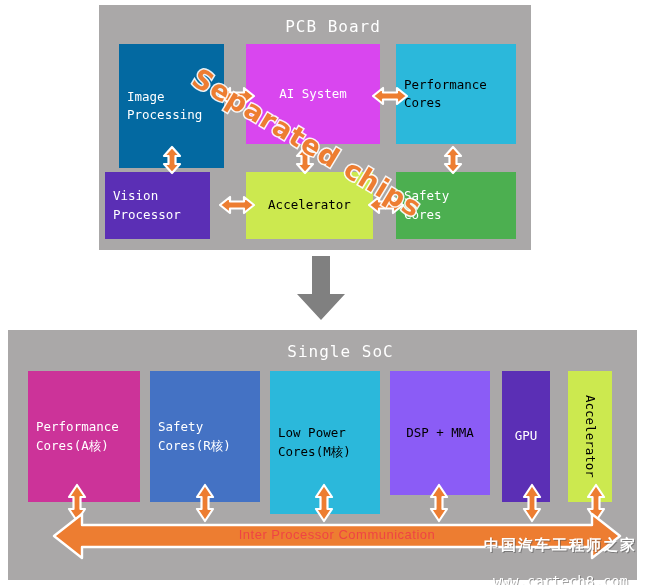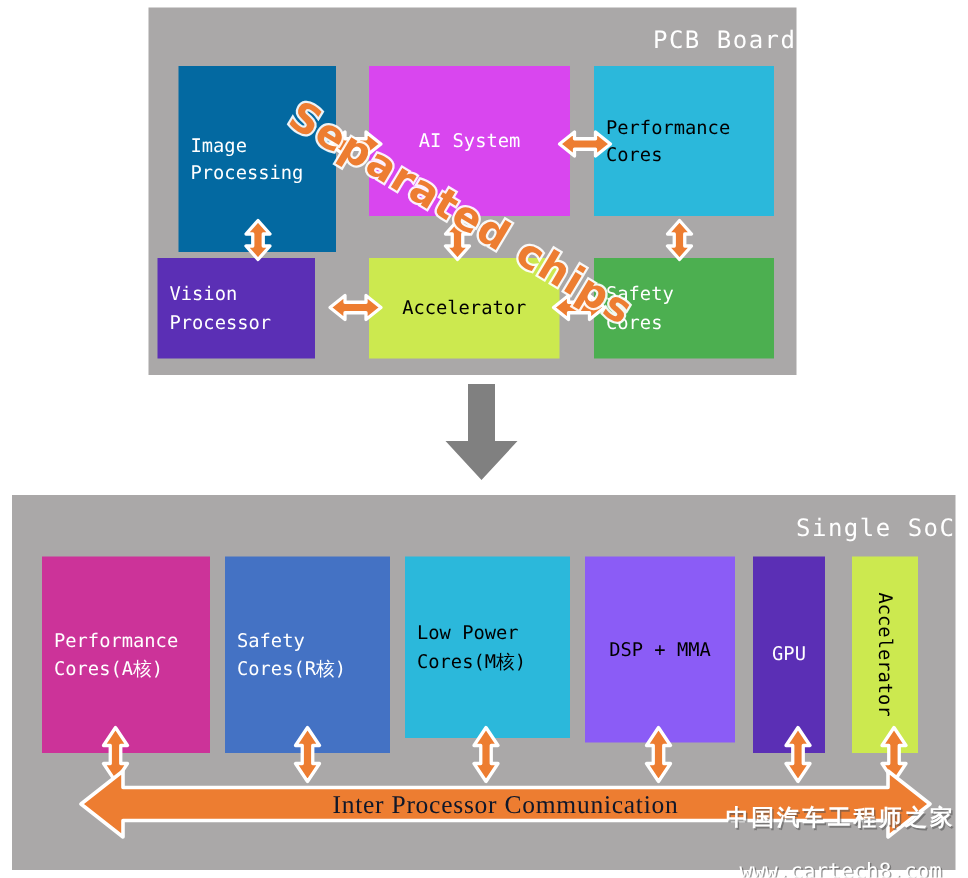--- a/index.html
+++ b/index.html
@@ -5,21 +5,21 @@
   html,body{margin:0;padding:0;background:#ffffff;}
   body{
     width:645px;height:585px;position:relative;overflow:hidden;
     font-family:"DejaVu Sans Mono","Liberation Mono",monospace;
   }
   .stage{position:absolute;left:0;top:0;width:645px;height:585px;}
 
   
   .panel{position:absolute;background:#aaa8a8;}
   .panel-title{
-    position:absolute;left:0;right:0;text-align:right;
+    position:absolute;left:0;right:0;text-align:center;
     color:#ffffff;font-size:16px;letter-spacing:1px;
     font-family:"DejaVu Sans Mono","Liberation Mono",monospace;
     padding-left:36px;
   }
 
   
   .chip{
     position:absolute;box-sizing:border-box;
     display:flex;align-items:center;
     padding:0 8px;
@@ -35,22 +35,22 @@
 
   
   .arr{position:absolute;}
   .arr svg{display:block;overflow:visible;}
 
   
   .bigarrow{position:absolute;}
 
   
   .bus-label{
-    position:absolute;color:#0f172a;font-size:17px;letter-spacing:.5px;
-    font-family:Liberation Serif, serif;
+    position:absolute;color:#ef4444;font-size:13px;letter-spacing:.5px;
+    font-family:Liberation Sans, sans-serif;
     white-space:nowrap;
   }
 
   
   .diag{
     position:absolute;
     color:#ED7D31;
     font-size:27px;font-weight:bold;letter-spacing:1px;
     font-family:"DejaVu Sans","Liberation Sans",sans-serif;
     -webkit-text-stroke:3px rgba(255,255,255,.92);
@@ -167,21 +167,21 @@
   <div class="chip" style="left:28px;top:371px;width:112px;height:131px;background:#CC3399;color:#ffffff;">
     <span>Performance
 Cores(A核)</span>
   </div>
 
   <div class="chip" style="left:150px;top:371px;width:110px;height:131px;background:#4472C4;color:#ffffff;">
     <span>Safety
 Cores(R核)</span>
   </div>
 
-  <div class="chip" style="left:270px;top:371px;width:110px;height:121px;background:#2BB8DB;color:#000000;">
+  <div class="chip" style="left:270px;top:371px;width:110px;height:143px;background:#2BB8DB;color:#000000;">
     <span>Low Power
 Cores(M核)</span>
   </div>
 
   <div class="chip center" style="left:390px;top:371px;width:100px;height:124px;background:#8b5cf6;color:#000000;">
     <span>DSP + MMA</span>
   </div>
 
   <div class="chip center" style="left:502px;top:371px;width:48px;height:131px;background:#5B2FB5;color:#ffffff;">
     <span>GPU</span>

